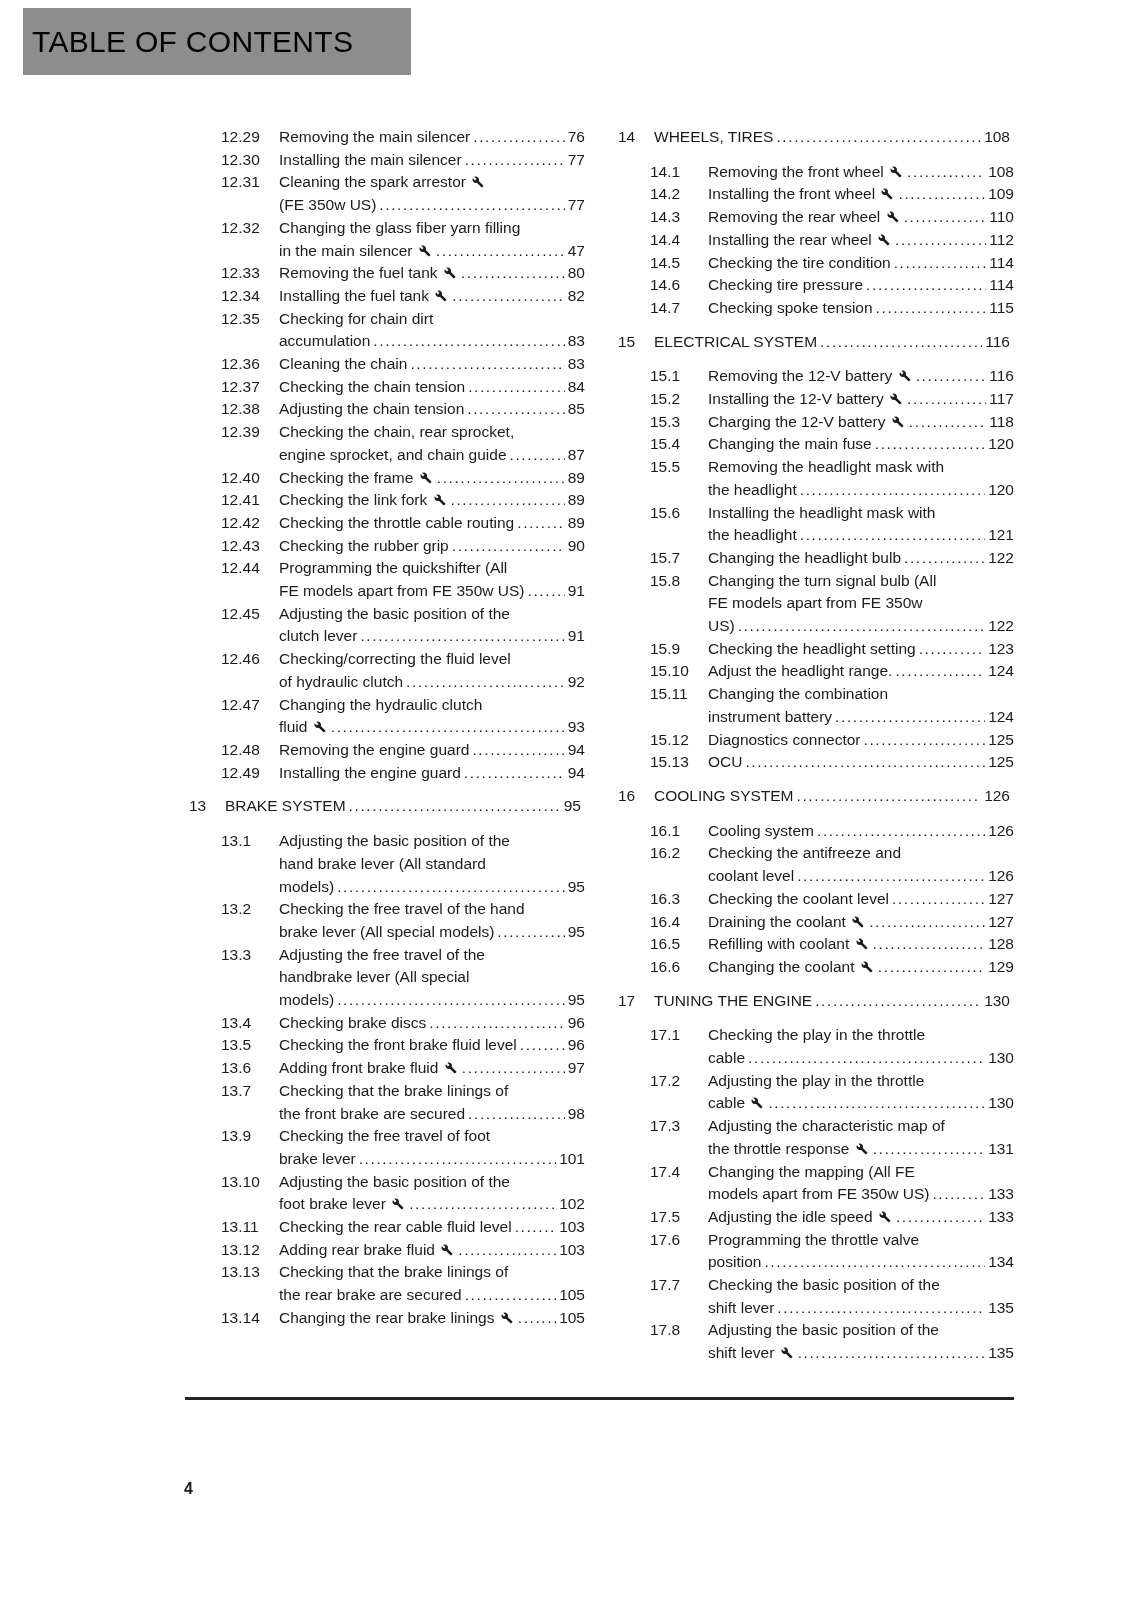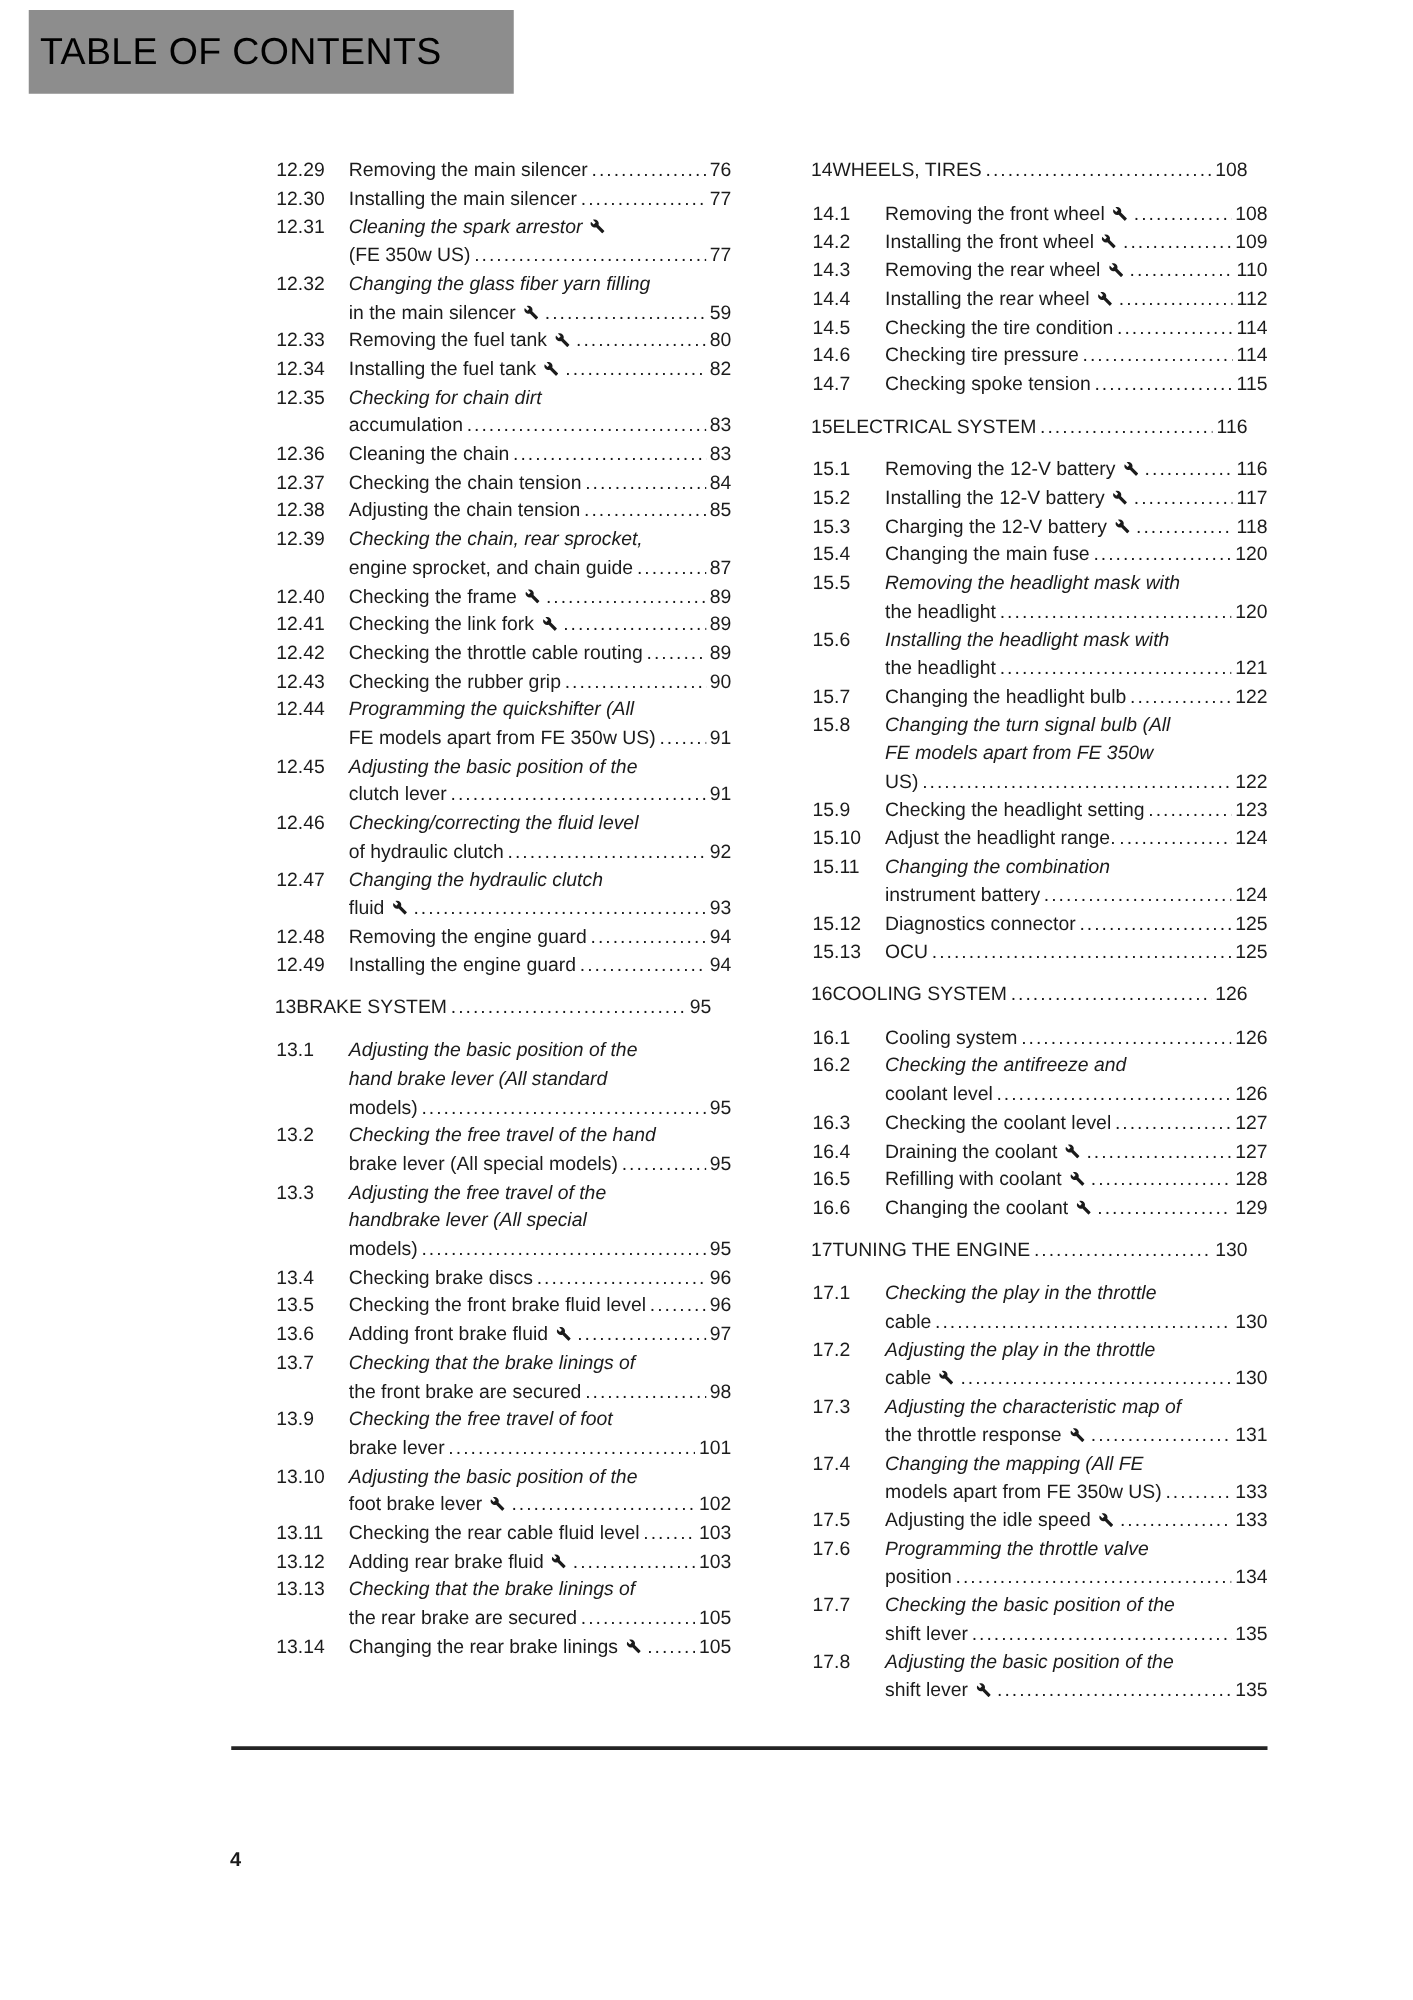--- a/index.html
+++ b/index.html
@@ -28,27 +28,27 @@
   .toc {
     position: absolute;
     left: 185px; top: 126px;
     width: 829px;
     display: flex;
     gap: 29px;
     font-size: 15.5px;
     line-height: 22.7px;
   }
   .col { flex: 1; min-width: 0; }
-  .chapter { display: flex; margin: 11px 16px 12px; text-align: right; }
+  .chapter { display: flex; margin: 11px 4px 12px; }
   .col > .chapter:first-child { margin-top: 0; }
   .cnum { flex: none; width: 36px; }
   .entry { display: flex; padding-left: 36px; }
   .enum { flex: none; width: 58px; }
   .ebody { flex: 1; min-width: 0; display: block; }
-  .eline { display: block; font-style: italic; }
+  .eline { display: block; }
   .lastline { display: flex; align-items: baseline; }
   .ltxt { flex: none; max-width: 100%; }
   .dots {
     flex: 1;
     min-width: 6px;
     overflow: hidden;
     white-space: nowrap;
     margin: 0 3px;
   }
   .dots::after {
@@ -120,21 +120,21 @@
       </div>
       <div class="entry">
         <span class="enum">12.32</span>
         <span class="ebody">
           <span class="eline">Changing the glass fiber yarn filling</span>
           <span class="lastline">
             <span class="ltxt">in the main silencer <svg viewBox="0 0 24 24" class="wrench">
                 <path d="M22.7 19l-9.1-9.1c.9-2.3.4-5-1.5-6.9-2-2-5-2.4-7.4-1.3L9 6 6 9 1.6 4.7C.4 7.1.9 10.1 2.9 12.1c1.9 1.9 4.6 2.4 6.9 1.5l9.1 9.1c.4.4 1 .4 1.4 0l2.3-2.3c.5-.4.5-1.1.1-1.4z"></path>
               </svg></span>
             <span class="dots"></span>
-            <span class="pg">59</span>
+            <span class="pg">47</span>
           </span>
         </span>
       </div>
       <div class="entry">
         <span class="enum">12.33</span>
         <span class="ebody">
           <span class="lastline">
             <span class="ltxt">Removing the fuel tank <svg viewBox="0 0 24 24" class="wrench">
                 <path d="M22.7 19l-9.1-9.1c.9-2.3.4-5-1.5-6.9-2-2-5-2.4-7.4-1.3L9 6 6 9 1.6 4.7C.4 7.1.9 10.1 2.9 12.1c1.9 1.9 4.6 2.4 6.9 1.5l9.1 9.1c.4.4 1 .4 1.4 0l2.3-2.3c.5-.4.5-1.1.1-1.4z"></path>
               </svg></span>

